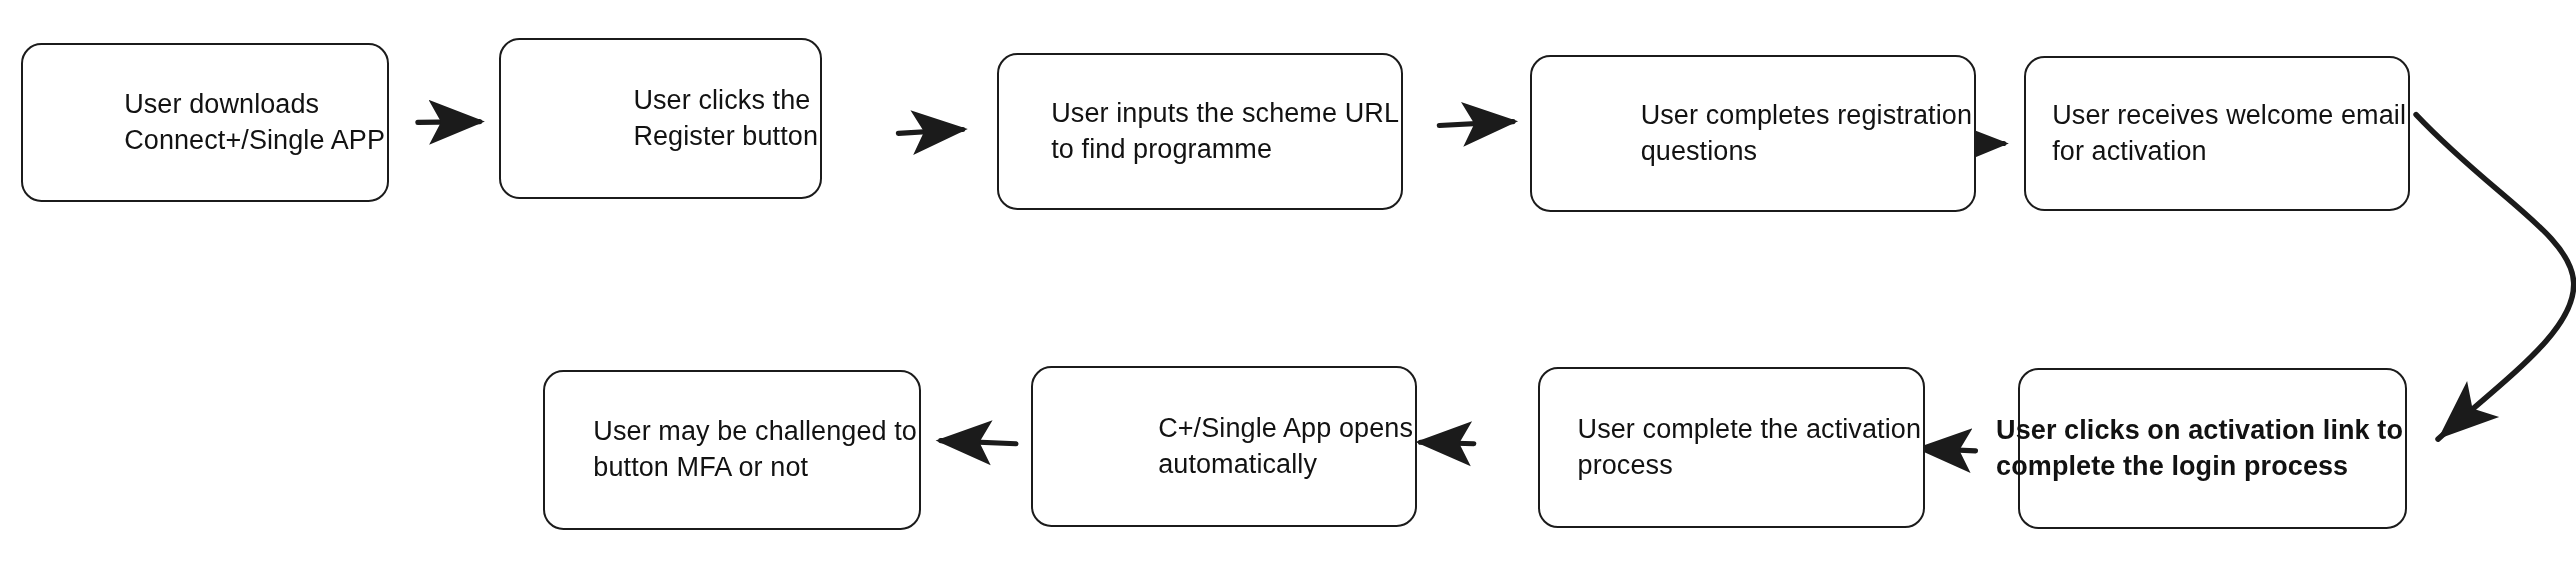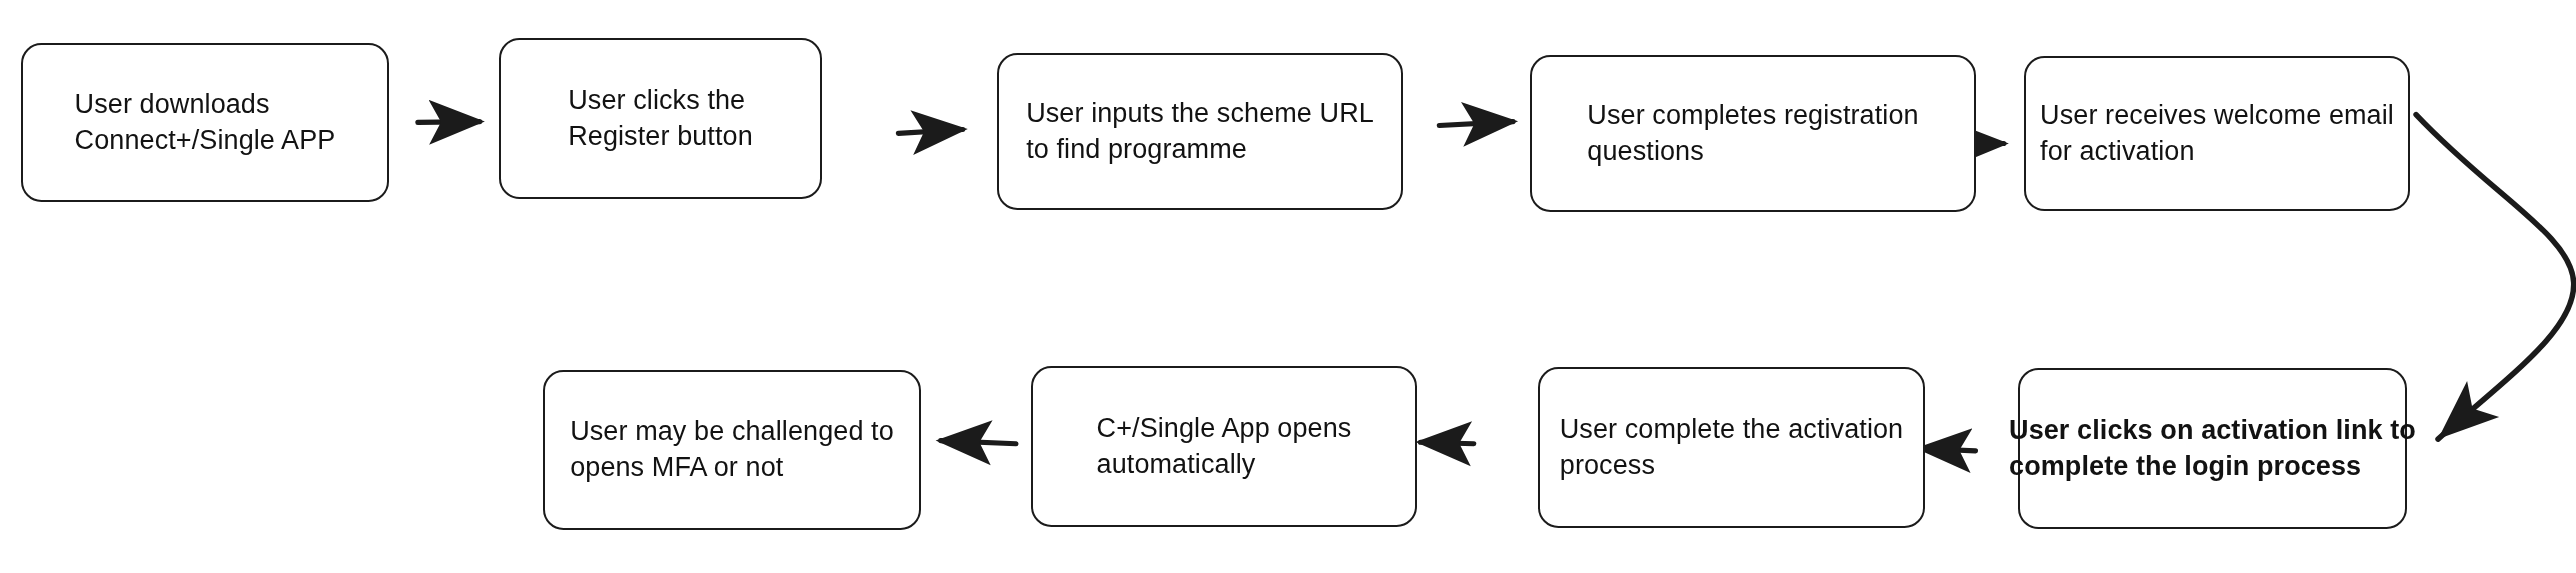--- a/index.html
+++ b/index.html
@@ -27,21 +27,21 @@
     pointer-events: none;
   }
   .node {
     position: absolute;
     box-sizing: border-box;
     background: #ffffff;
     border: 2.7px solid #1b1b1b;
     border-radius: 20.4px;
     display: flex;
     align-items: center;
-    justify-content: center;
+    justify-content: flex-end;
     padding: 0 2px;
     z-index: 2;
   }
   .node-label {
     font-family: "Liberation Sans", sans-serif;
     font-size: 27px;
     line-height: 1.32;
     color: #121212;
     white-space: pre;
     letter-spacing: 0.1px;
@@ -131,29 +131,29 @@
   <div class="node overflow" style="left:2024px; top:56px; width:386px; height:155px;">
     <div class="node-label">User receives welcome email
 for activation</div>
   </div>
 
   <div class="node overflow" style="left:2018px; top:368px; width:389px; height:161px;font-weight:bold;">
     <div class="node-label">User clicks on activation link to
 complete the login process</div>
   </div>
 
-  <div class="node overflow" style="left:1538px; top:367px; width:387px; height:161px;">
+  <div class="node overflow" style="left:1538px; top:367px; width:387px; height:161px;border-radius:20px;">
     <div class="node-label">User complete the activation
 process</div>
   </div>
 
   <div class="node clip-x" style="left:1031px; top:366px; width:386px; height:161px;">
     <div class="node-label">C+/Single App opens
 automatically</div>
   </div>
 
   <div class="node clip-x" style="left:543px; top:370px; width:378px; height:160px;">
     <div class="node-label">User may be challenged to
-opens MFA or not</div>
+button MFA or not</div>
   </div>
 
 </div>
 
 
 </body></html>

